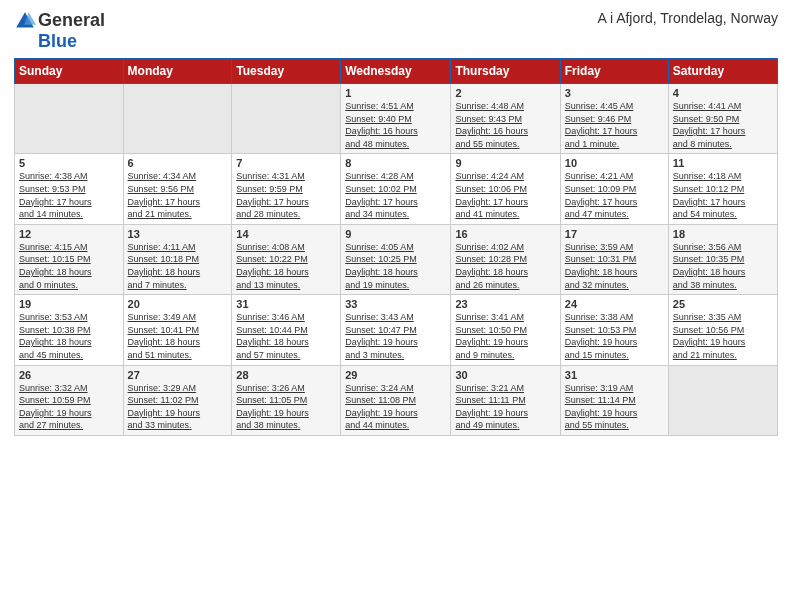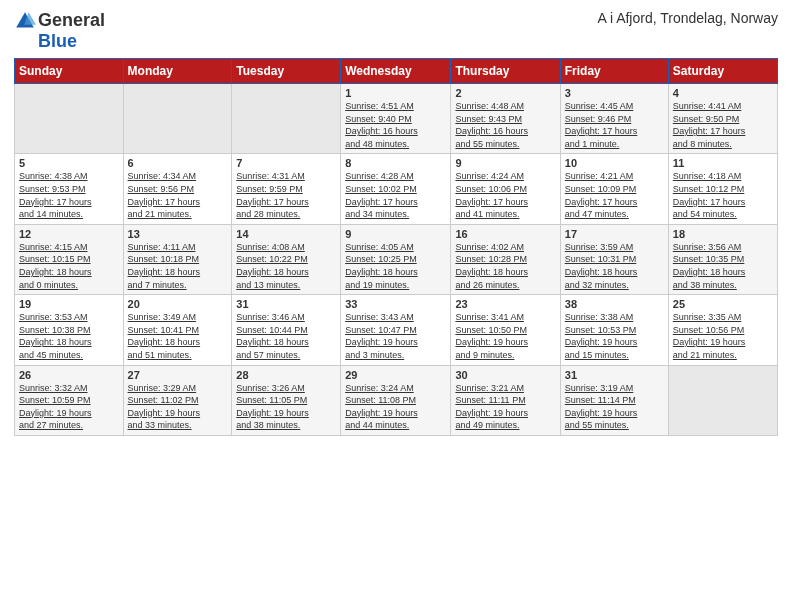--- a/index.html
+++ b/index.html
@@ -228,21 +228,21 @@
           </td>
           <td>
             <span class="day-num">33</span>
             <div class="day-info">Sunrise: 3:43 AM<br>Sunset: 10:47 PM<br>Daylight: 19 hours<br>and 3 minutes.</div>
           </td>
           <td>
             <span class="day-num">23</span>
             <div class="day-info">Sunrise: 3:41 AM<br>Sunset: 10:50 PM<br>Daylight: 19 hours<br>and 9 minutes.</div>
           </td>
           <td>
-            <span class="day-num">38</span>
+            <span class="day-num">24</span>
             <div class="day-info">Sunrise: 3:38 AM<br>Sunset: 10:53 PM<br>Daylight: 19 hours<br>and 15 minutes.</div>
           </td>
           <td>
             <span class="day-num">25</span>
             <div class="day-info">Sunrise: 3:35 AM<br>Sunset: 10:56 PM<br>Daylight: 19 hours<br>and 21 minutes.</div>
           </td>
         </tr>
         <tr>
           <td>
             <span class="day-num">26</span>

